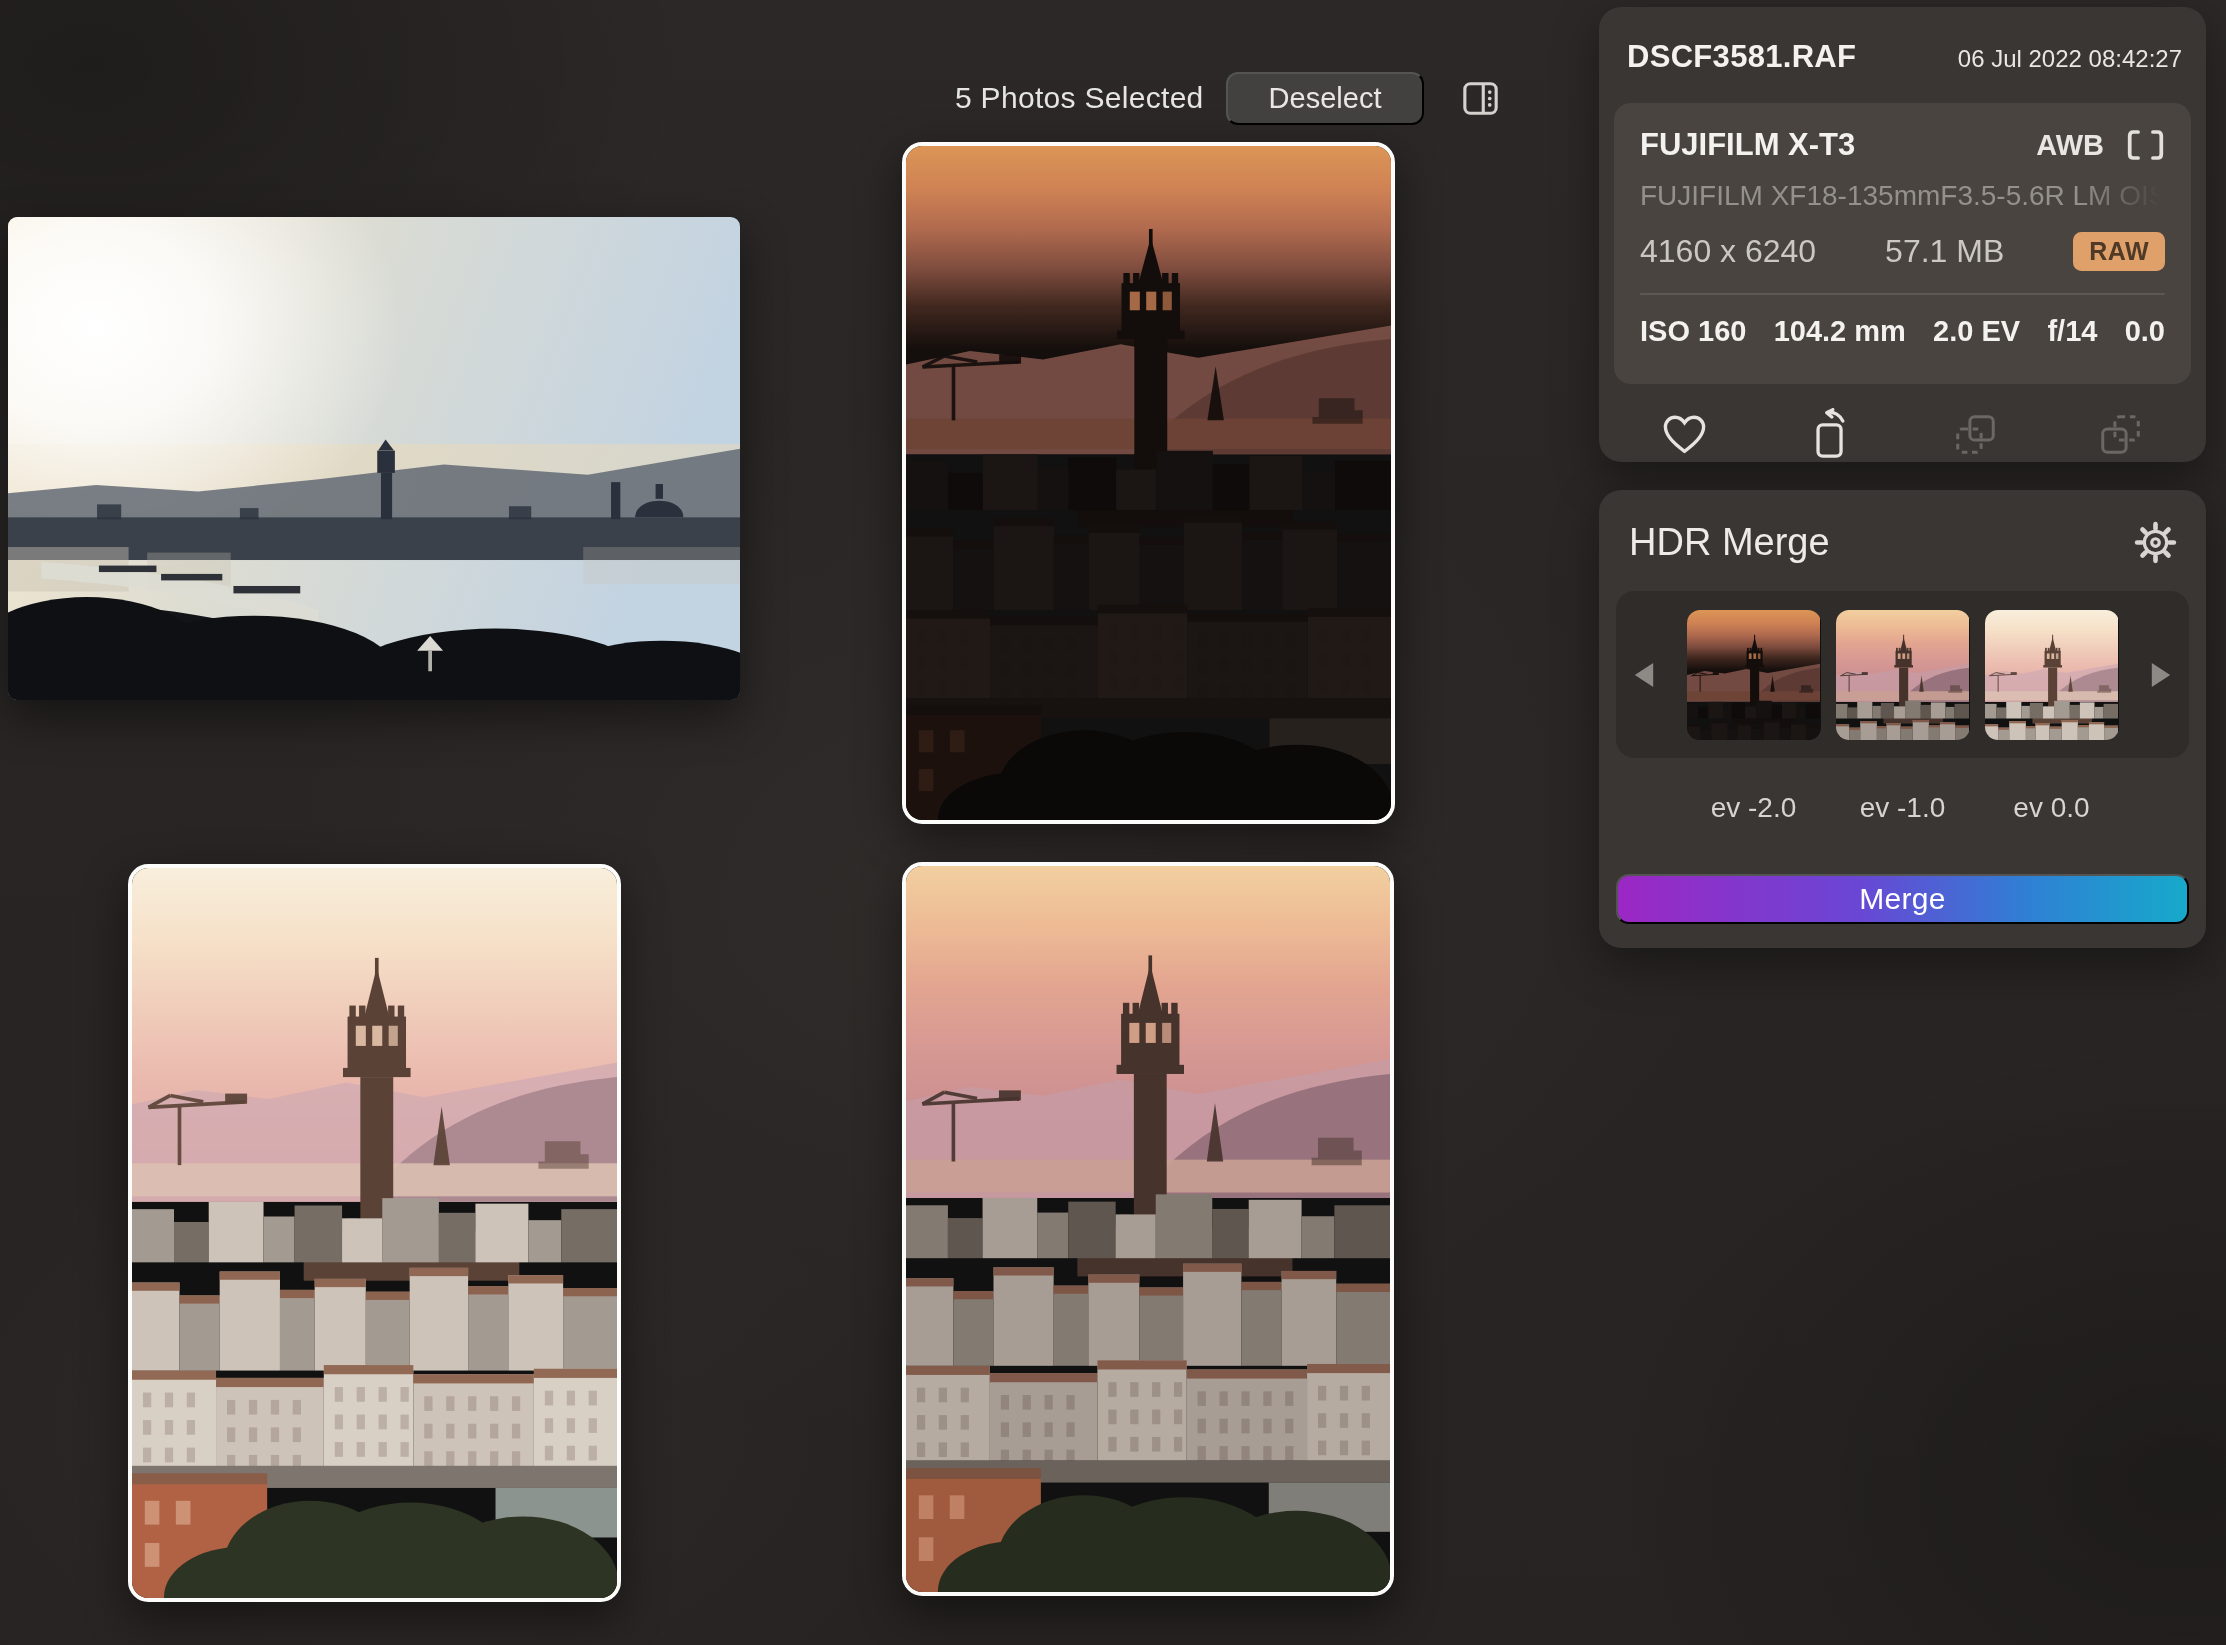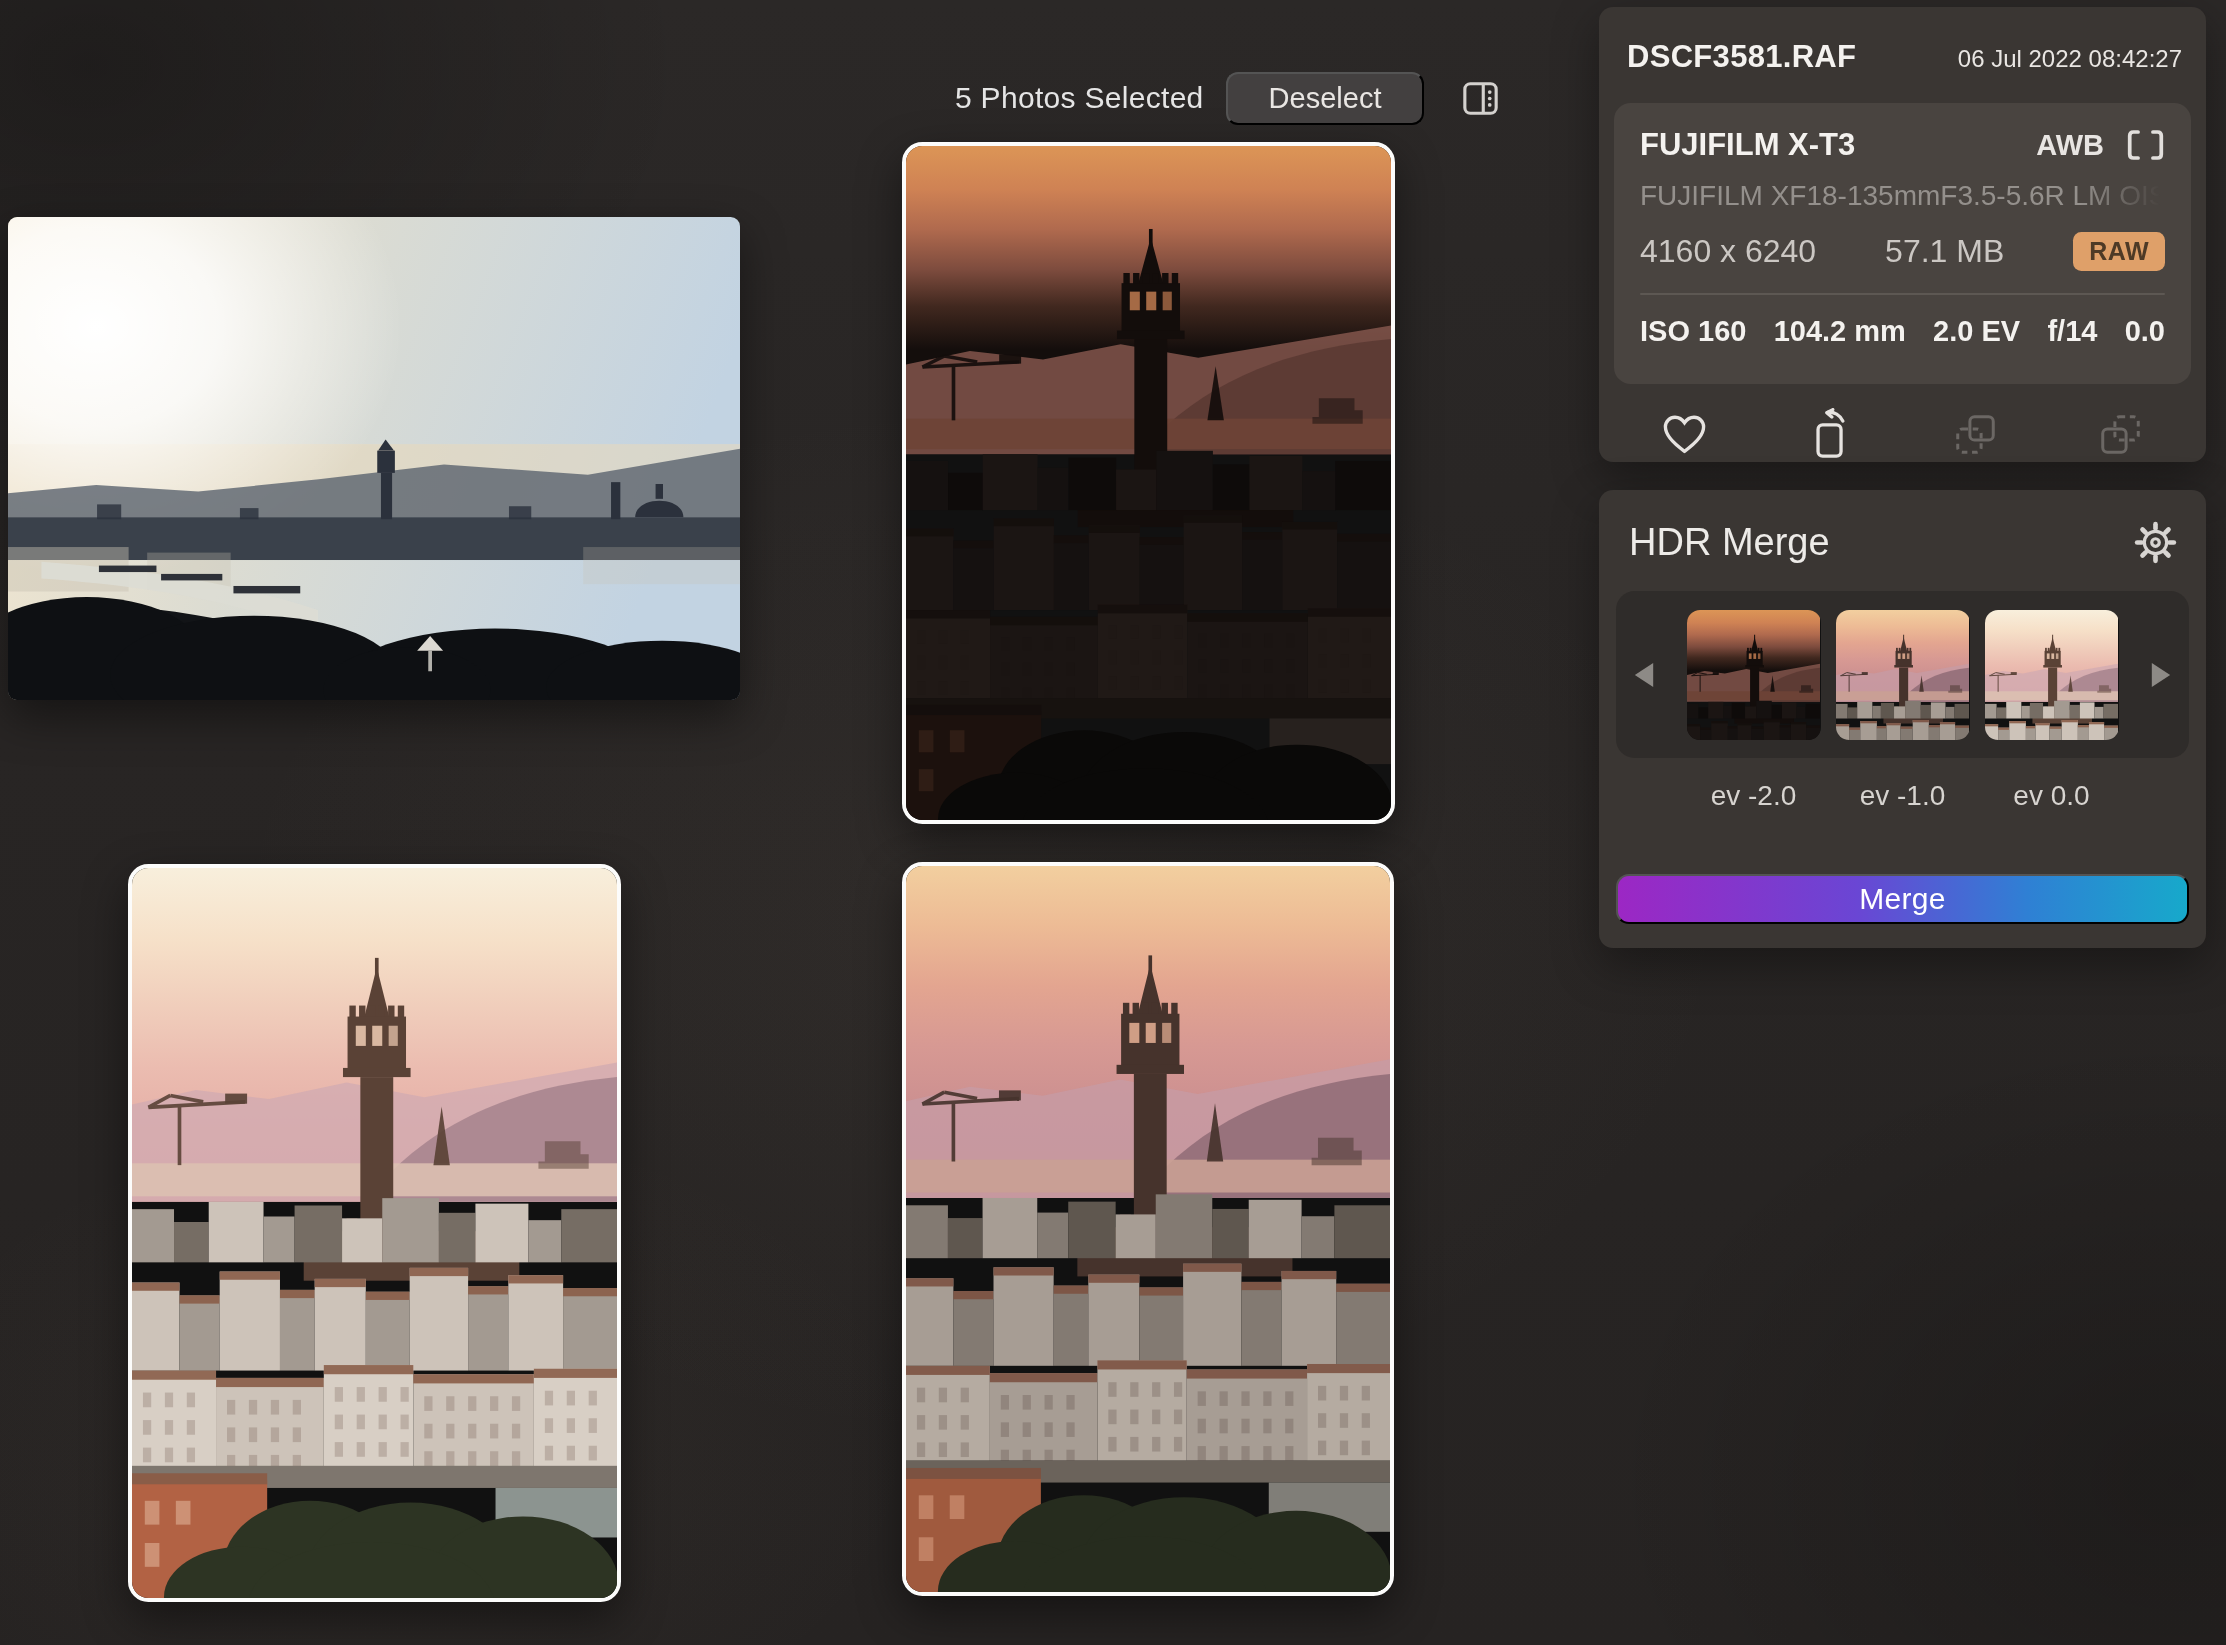--- a/index.html
+++ b/index.html
@@ -42,21 +42,21 @@
   .sel-text { font-size:30px; color:#e5e5e5; letter-spacing:0.3px; }
   .deselect-btn {
     height:53px; padding:8px 41px; background:#434040; border-radius:12px;
     display:flex; align-items:center; font-size:29px; color:#e9e6e3; cursor:default;
   }
   .panel-toggle { width:39px; height:39px; margin-left:15px; display:flex; align-items:center; justify-content:center; }
 
   
   .panel {
     position:absolute; left:1599px; width:607px;
-    background:#3a3633; border-radius:14px;
+    background:#3a3633; border-radius:22px;
     box-shadow:0 16.7px 46px rgba(0,0,0,0.35);
   }
   .info-panel { top:7.4px; height:455px; }
   .info-head {
     display:flex; justify-content:space-between; align-items:baseline;
     padding:32px 24px 0 28px;
   }
   .filename { font-size:31px; font-weight:700; color:#f4f2ef; letter-spacing:0.3px; }
   .datetime { font-size:24px; color:#e9e6e3; }
   .info-card {
@@ -93,21 +93,21 @@
   .hdr-title { font-size:38px; font-weight:500; color:#edebe8; }
   .gear-btn { width:45px; height:45px; display:flex; align-items:center; justify-content:center; }
   .carousel {
     margin:26px 16.7px 0 16.7px; height:167px; background:#2f2c2a; border-radius:18.6px;
     position:relative; display:flex; align-items:center; justify-content:center; gap:15px;
   }
   .thumb { width:134px; height:130px; border-radius:13px; overflow:hidden; background:#111; }
   .car-arrow { position:absolute; top:0; bottom:0; width:41px; display:flex; align-items:center; justify-content:center; }
   .car-arrow.left { left:7.4px; } .car-arrow.right { right:7.4px; }
   .ev-row { display:flex; justify-content:center; gap:15px; margin-top:22px; }
-  .ev-row span { width:134px; text-align:center; font-size:28px; color:#d7d4d0; }
+  .ev-row span { width:134px; text-align:center; font-size:28px; color:#d7d4d0;margin-top:12px; }
   .merge-btn {
     position:absolute; left:16.7px; right:16.7px; bottom:24px; height:50px; border-radius:13px;
     display:flex; align-items:center; justify-content:center;
     font-size:30px; color:#ffffff; letter-spacing:0.3px;
     background:linear-gradient(90deg,#9c27c4 0%,#6a46d4 42%,#2f80d4 72%,#17a9cb 100%);
   }
 
   svg.ic { display:block; }
 </style>
 </head>

